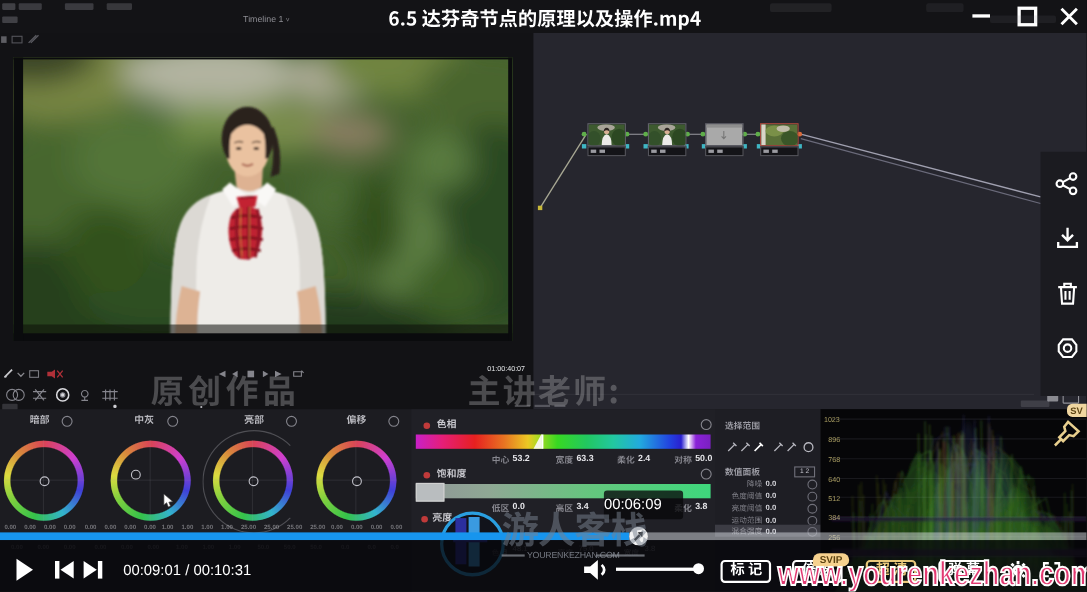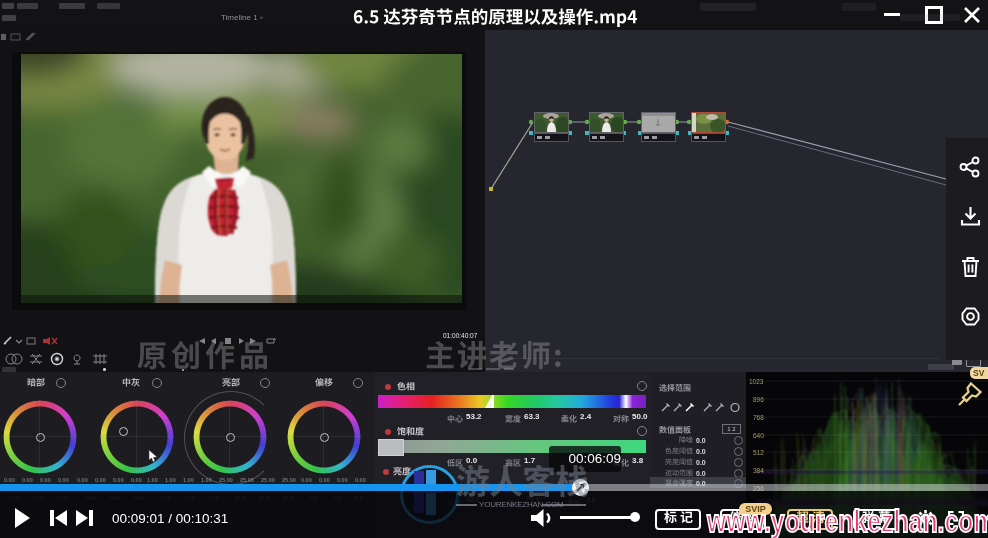--- a/index.html
+++ b/index.html
@@ -337,21 +337,21 @@
 <div class="rst" style="left:637px;top:426px;"></div>
 <div class="abs" style="left:378px;top:440px;width:268px;height:13px;background:linear-gradient(90deg,#909598 0%,#8fa894 25%,#64c77e 60%,#3ed87c 100%);"></div>
 <div class="abs" style="left:378px;top:439px;width:24px;height:15px;background:#b9bdbf;border:1px solid #d0d0d0;"></div>
 <div class="abs" style="left:446px;top:456px;"><svg width="18" height="11">
         <path transform="translate(1,6.8)" d="M4.5 -1.1C4.8 -0.6 5.1 0.2 5.2 0.6L5.9 0.4C5.8 -0.1 5.5 -0.8 5.2 -1.3ZM1.9 -6.8C1.5 -5.6 0.9 -4.4 0.2 -3.6C0.3 -3.3 0.6 -2.8 0.7 -2.6C0.9 -2.8 1.1 -3.0 1.2 -3.3V0.7H2.2V-4.9C2.4 -5.4 2.6 -6.0 2.8 -6.5ZM2.9 0.8C3.1 0.6 3.4 0.5 4.7 0.2C4.7 -0.0 4.7 -0.4 4.7 -0.6L3.8 -0.5V-2.9H5.4C5.6 -0.8 6.1 0.6 6.9 0.6C7.3 0.7 7.7 0.3 7.8 -1.0C7.7 -1.0 7.3 -1.3 7.2 -1.5C7.1 -0.8 7.1 -0.5 7.0 -0.5C6.7 -0.5 6.5 -1.5 6.3 -2.9H7.6V-3.8H6.2C6.2 -4.4 6.1 -5.0 6.1 -5.6C6.6 -5.8 7.1 -5.9 7.5 -6.0L6.8 -6.8C5.8 -6.5 4.3 -6.1 2.9 -5.9L3.0 -5.9L2.9 -0.5C2.9 -0.2 2.8 -0.1 2.6 -0.0C2.7 0.2 2.9 0.5 2.9 0.8ZM5.3 -3.8H3.8V-5.2C4.3 -5.3 4.8 -5.4 5.2 -5.4C5.2 -4.9 5.3 -4.3 5.3 -3.8Z M15.4 -6.4H8.7V0.5H15.7V-0.4H9.6V-5.5H15.4ZM10.1 -4.4C10.6 -4.0 11.3 -3.5 11.9 -3.0C11.2 -2.4 10.5 -1.9 9.8 -1.5C10.0 -1.4 10.4 -1.0 10.5 -0.8C11.2 -1.2 11.9 -1.8 12.6 -2.4C13.2 -1.8 13.8 -1.2 14.2 -0.8L14.9 -1.5C14.5 -1.9 13.9 -2.5 13.2 -3.1C13.8 -3.6 14.2 -4.3 14.6 -4.9L13.7 -5.3C13.4 -4.7 13.0 -4.2 12.5 -3.6C11.9 -4.1 11.3 -4.6 10.8 -5.0Z" fill="#86868e"></path>
       </svg></div>
 <div class="abs" style="left:466px;top:456px;color:#e8e8ec;font-size:8px;font-weight:bold;">0.0</div>
 <div class="abs" style="left:504px;top:456px;"><svg width="18" height="11">
         <path transform="translate(1,6.8)" d="M2.5 -4.3H5.6V-3.9H2.5ZM1.5 -4.9V-3.2H6.6V-4.9ZM3.3 -6.6 3.5 -6.0H0.4V-5.2H7.5V-6.0H4.6L4.3 -6.9ZM2.2 -1.8V0.3H3.1V-0.0H5.4C5.5 0.2 5.6 0.4 5.7 0.7C6.2 0.7 6.6 0.7 6.9 0.6C7.2 0.4 7.4 0.3 7.4 -0.2V-2.9H0.7V0.7H1.6V-2.1H6.4V-0.2C6.4 -0.1 6.3 -0.0 6.2 -0.0H5.7V-1.8ZM3.1 -1.2H4.9V-0.7H3.1Z M15.4 -6.4H8.7V0.5H15.7V-0.4H9.6V-5.5H15.4ZM10.1 -4.4C10.6 -4.0 11.3 -3.5 11.9 -3.0C11.2 -2.4 10.5 -1.9 9.8 -1.5C10.0 -1.4 10.4 -1.0 10.5 -0.8C11.2 -1.2 11.9 -1.8 12.6 -2.4C13.2 -1.8 13.8 -1.2 14.2 -0.8L14.9 -1.5C14.5 -1.9 13.9 -2.5 13.2 -3.1C13.8 -3.6 14.2 -4.3 14.6 -4.9L13.7 -5.3C13.4 -4.7 13.0 -4.2 12.5 -3.6C11.9 -4.1 11.3 -4.6 10.8 -5.0Z" fill="#86868e"></path>
       </svg></div>
-<div class="abs" style="left:524px;top:456px;color:#e8e8ec;font-size:8px;font-weight:bold;">1.7</div>
+<div class="abs" style="left:524px;top:456px;color:#e8e8ec;font-size:8px;font-weight:bold;">3.4</div>
 <div class="abs" style="left:612px;top:456px;"><svg width="18" height="11">
         <path transform="translate(1,6.8)" d="M2.2 -5.1C2.6 -5.1 3.1 -5.0 3.5 -4.8H0.5V-4.1H2.4C1.8 -3.7 1.1 -3.3 0.4 -3.1C0.6 -2.9 0.8 -2.6 1.0 -2.4C1.9 -2.7 2.9 -3.3 3.6 -4.1H3.7V-3.3C3.7 -3.2 3.6 -3.2 3.5 -3.2C3.4 -3.2 3.0 -3.2 2.6 -3.2C2.7 -3.0 2.9 -2.7 2.9 -2.5L3.5 -2.5V-2.2H0.4V-1.3H2.7C2.0 -0.8 1.1 -0.4 0.2 -0.2C0.4 0.0 0.7 0.4 0.9 0.6C1.8 0.3 2.8 -0.3 3.5 -0.9V0.7H4.5V-0.9C5.2 -0.3 6.2 0.3 7.2 0.6C7.3 0.4 7.6 -0.0 7.8 -0.2C6.9 -0.4 6.0 -0.9 5.3 -1.3H7.6V-2.2H4.5V-2.6H4.2L4.2 -2.6C4.6 -2.7 4.7 -2.9 4.7 -3.3V-4.1H6.1C5.9 -3.7 5.7 -3.4 5.5 -3.2L6.3 -2.9C6.7 -3.3 7.2 -4.0 7.6 -4.6L6.8 -4.9L6.7 -4.8H5.5L5.5 -4.9L5.0 -5.1C5.6 -5.4 6.2 -5.7 6.7 -6.1L6.1 -6.6L5.9 -6.5H1.2V-5.8H4.8C4.6 -5.6 4.3 -5.5 4.0 -5.4C3.6 -5.5 3.1 -5.6 2.7 -5.7Z M10.3 -6.8C9.8 -5.7 9.0 -4.5 8.2 -3.8C8.4 -3.6 8.7 -3.1 8.8 -2.8C9.0 -3.0 9.2 -3.3 9.4 -3.5V0.7H10.5V-1.9C10.7 -1.7 11.0 -1.4 11.1 -1.3C11.4 -1.4 11.7 -1.6 12.0 -1.8V-0.9C12.0 0.2 12.3 0.6 13.3 0.6C13.5 0.6 14.2 0.6 14.4 0.6C15.4 0.6 15.7 -0.0 15.8 -1.6C15.5 -1.6 15.1 -1.8 14.8 -2.0C14.8 -0.7 14.7 -0.4 14.4 -0.4C14.2 -0.4 13.6 -0.4 13.4 -0.4C13.1 -0.4 13.0 -0.5 13.0 -0.9V-2.5C14.0 -3.2 14.9 -4.1 15.7 -5.1L14.8 -5.8C14.3 -5.0 13.7 -4.4 13.0 -3.8V-6.7H12.0V-2.9C11.5 -2.6 11.0 -2.3 10.5 -2.0V-5.0C10.8 -5.5 11.0 -6.0 11.2 -6.5Z" fill="#86868e"></path>
       </svg></div>
 <div class="abs" style="left:632px;top:456px;color:#e8e8ec;font-size:8px;font-weight:bold;">3.8</div>
 <div class="abs" style="left:383px;top:469px;width:6px;height:6px;background:#c03a3a;border-radius:50%;"></div>
 <div class="abs" style="left:392px;top:466px;"><svg width="20" height="13">
         <path transform="translate(1,7.6)" d="M0.5 -3.4V-1.6H1.5V-2.6H7.4V-1.7H8.5V-3.4ZM2.8 -5.0H6.2V-4.5H2.8ZM1.7 -5.7V-3.8H7.3V-5.7ZM2.5 -2.2C2.4 -1.0 2.3 -0.4 0.4 -0.1C0.6 0.1 0.9 0.5 1.0 0.8C2.8 0.4 3.3 -0.2 3.5 -1.3H5.3V-0.6C5.3 0.4 5.6 0.6 6.5 0.6C6.7 0.6 7.3 0.6 7.5 0.6C8.2 0.6 8.5 0.3 8.6 -0.8C8.3 -0.8 7.8 -1.0 7.6 -1.2C7.6 -0.4 7.6 -0.3 7.3 -0.3C7.2 -0.3 6.8 -0.3 6.7 -0.3C6.5 -0.3 6.5 -0.3 6.5 -0.6V-2.2ZM3.7 -7.5C3.8 -7.4 3.9 -7.1 4.0 -7.0H0.4V-6.1H8.6V-7.0H5.2C5.1 -7.2 4.9 -7.5 4.8 -7.7Z M12.5 -5.7V-5.1H11.3V-4.2H12.5V-2.8H16.2V-4.2H17.5V-5.1H16.2V-5.7H15.1V-5.1H13.5V-5.7ZM15.1 -4.2V-3.6H13.5V-4.2ZM15.4 -1.6C15.1 -1.3 14.7 -1.1 14.2 -0.9C13.8 -1.1 13.4 -1.3 13.1 -1.6ZM11.3 -2.4V-1.6H12.3L11.9 -1.5C12.2 -1.1 12.6 -0.7 13.0 -0.5C12.4 -0.3 11.6 -0.2 10.9 -0.2C11.0 0.1 11.2 0.5 11.3 0.7C12.3 0.6 13.3 0.4 14.2 0.1C15.0 0.5 16.0 0.7 17.1 0.8C17.3 0.5 17.5 0.1 17.7 -0.1C16.9 -0.2 16.2 -0.3 15.5 -0.5C16.1 -0.9 16.7 -1.4 17.1 -2.1L16.4 -2.5L16.2 -2.4ZM13.2 -7.5C13.2 -7.3 13.3 -7.1 13.4 -6.9H10.0V-4.5C10.0 -3.1 9.9 -1.1 9.2 0.3C9.5 0.4 10.0 0.6 10.2 0.8C11.0 -0.7 11.1 -3.0 11.1 -4.5V-5.9H17.6V-6.9H14.6C14.5 -7.1 14.4 -7.5 14.3 -7.7Z" fill="#c8c8ce"></path>
       </svg></div>
 <div class="abs" style="left:446px;top:496px;"><svg width="16" height="10">
         <path transform="translate(1,6.0)" d="M3.2 -3.2V-2.4H1.9V-3.2ZM4.0 -3.2H5.3V-2.4H4.0ZM4.0 -4.7C3.8 -4.4 3.6 -4.2 3.4 -4.0H1.8C2.0 -4.2 2.2 -4.4 2.4 -4.7ZM2.3 -6.0C1.9 -5.1 1.0 -4.3 0.2 -3.8C0.3 -3.6 0.6 -3.2 0.6 -3.0C0.8 -3.1 0.9 -3.2 1.0 -3.3V-0.8C1.0 0.2 1.4 0.5 2.8 0.5C3.1 0.5 4.8 0.5 5.2 0.5C6.3 0.5 6.6 0.2 6.8 -1.0C6.6 -1.0 6.2 -1.2 6.0 -1.3C5.9 -0.4 5.8 -0.3 5.1 -0.3C4.7 -0.3 3.1 -0.3 2.7 -0.3C2.0 -0.3 1.9 -0.3 1.9 -0.8V-1.6H5.3V-1.4H6.1V-4.0H4.4C4.7 -4.3 5.0 -4.7 5.2 -5.0L4.7 -5.5L4.5 -5.4H2.9L3.1 -5.7Z M11.1 -3.1H12.7V-2.3H11.1ZM11.1 -3.9V-4.8H12.7V-3.9ZM11.1 -1.5H12.7V-0.6H11.1ZM10.3 -5.6V0.6H11.1V0.2H12.7V0.5H13.6V-5.6ZM8.3 -6.0V-4.5H7.3V-3.7H8.2C8.0 -2.9 7.6 -1.9 7.1 -1.4C7.3 -1.2 7.5 -0.8 7.5 -0.6C7.8 -1.0 8.1 -1.5 8.3 -2.1V0.6H9.1V-2.3C9.3 -2.0 9.5 -1.7 9.6 -1.4L10.1 -2.1C10.0 -2.3 9.4 -3.0 9.1 -3.3V-3.7H10.0V-4.5H9.1V-6.0Z" fill="rgba(170,170,178,.45)"></path>
@@ -483,21 +483,21 @@
 </g>
 </svg></div>
 <div class="abs" style="left:400px;top:465px;width:53px;height:53px;border-radius:50%;border:3.5px solid #2a9fe0;background:rgba(6,10,18,.55);"></div>
 <div class="abs" style="left:414px;top:471px;width:10px;height:42px;background:#2b2f9e;"></div>
 <div class="abs" style="left:426px;top:470px;width:10px;height:45px;background:#3a9ae0;"></div>
 <div class="abs" style="left:412px;top:487px;width:31px;height:6px;background:#2b2f9e;"></div>
 <div class="abs" style="left:0;top:484px;width:572px;height:7px;background:#1795ee;"></div>
 <div class="abs" style="left:572px;top:484px;width:416px;height:7px;background:rgba(215,220,225,.5);"></div>
 <div class="abs" style="left:0;top:491px;width:988px;height:47px;background:rgba(7,7,10,.78);"></div>
 <div class="abs" style="left:549px;top:446px;width:72px;height:26px;background:rgba(8,8,10,.78);border-radius:3px;"></div>
-<div class="abs" style="left:549px;top:451px;width:72px;text-align:right;color:#fff;font-size:13.5px;">00:06:09</div>
+<div class="abs" style="left:549px;top:451px;width:72px;text-align:left;color:#fff;font-size:13.5px;">00:06:09</div>
 <div class="abs" style="left:572px;top:479px;width:17px;height:17px;">
 <svg width="17" height="17">
         <circle cx="8.5" cy="8.5" r="8.5" fill="#f2f2f2"></circle>
 <path d="M5 12 L9.5 7.5" stroke="#1a1a1a" stroke-width="2" fill="none"></path>
         <path d="M12.5 4.5 L11.8 9.3 L7.7 5.2 Z" fill="#1a1a1a"></path>
       </svg></div>
 <div class="abs" style="left:15px;top:508px;width:0;height:0;border-left:15px solid #fff;border-top:10px solid transparent;border-bottom:10px solid transparent;"></div>
 <div class="abs" style="left:50px;top:510px;width:3.5px;height:16px;background:#fff;"></div>
 <div class="abs" style="left:55px;top:510px;width:0;height:0;border-right:12px solid #fff;border-top:8px solid transparent;border-bottom:8px solid transparent;"></div>
 <div class="abs" style="left:76px;top:510px;width:0;height:0;border-left:12px solid #fff;border-top:8px solid transparent;border-bottom:8px solid transparent;"></div>

